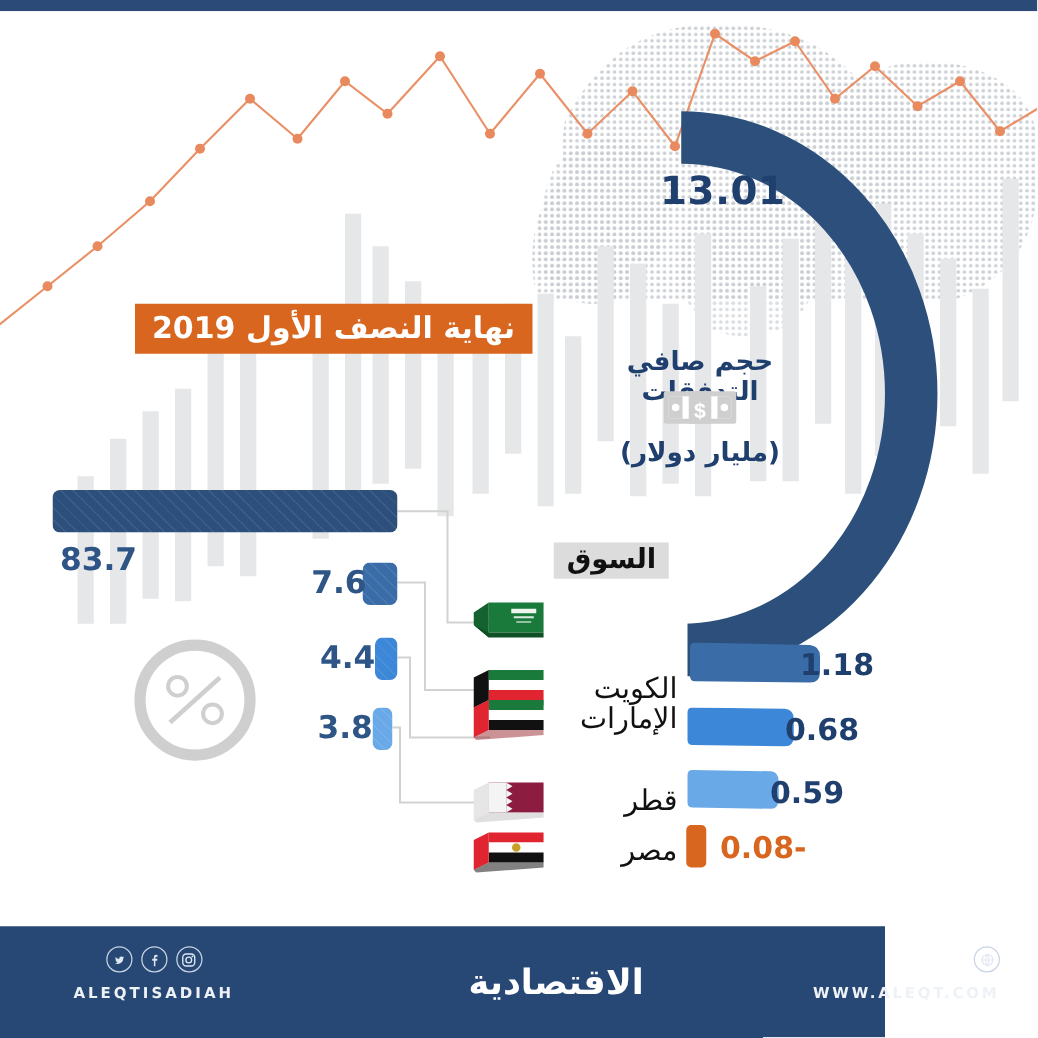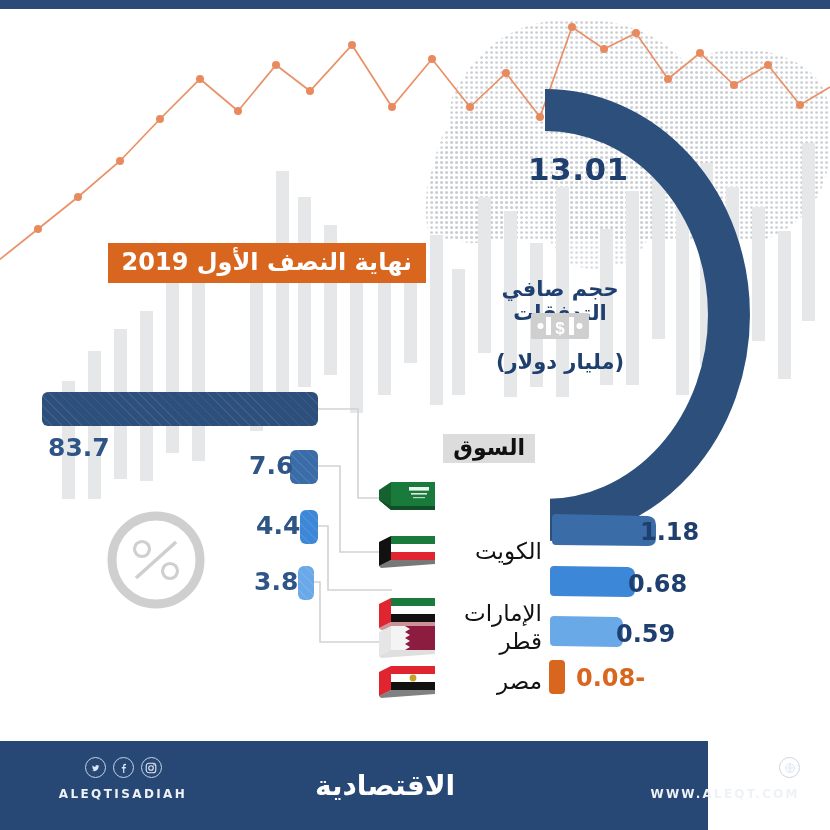--- a/index.html
+++ b/index.html
@@ -43,21 +43,20 @@
     padding: 5px 14px 7px 14px;
     direction: rtl;
     white-space: nowrap;
   }
 
   
   .total-value {
     position: absolute; left: 528px; top: 135px;
     color: #1f3f6e; font-weight: bold; font-size: 31px;
     letter-spacing: 0.5px;
-    margin-top: 16px;
   }
   .total-label {
     position: absolute; left: 465px; top: 277px; width: 190px;
     text-align: center; direction: rtl;
     color: #1f3f6e; font-weight: bold; font-size: 21px;
   }
   .money-icon {
     position: absolute; left: 530px; top: 308px; width: 60px; height: 36px;
   }
   .total-unit {
@@ -120,21 +119,21 @@
   }
   .footer-left {
     position: absolute; left: 48px; top: 16px; width: 150px; text-align: center;
   }
   .footer-left .socials { display: flex; justify-content: center; gap: 7px; }
   .footer-left .cap {
     color: #eef2f7; font-size: 12px; letter-spacing: 2.4px;
     margin-top: 9px; direction: ltr; font-weight: bold;
   }
   .footer-center {
-    position: absolute; left: 315px; top: 28px; width: 200px; text-align: left;
+    position: absolute; left: 315px; top: 28px; width: 200px; text-align: right;
   }
   .footer-logo {
     color: #ffffff; font-size: 28px; font-weight: bold; direction: rtl;
     letter-spacing: -1px;
   }
   .footer-right {
     position: absolute; left: 650px; top: 16px; width: 150px; text-align: center;
   }
   .footer-right .cap {
     color: #eef2f7; font-size: 12px; letter-spacing: 2.2px;
@@ -322,21 +321,21 @@
           <rect x="20" y="6" width="44" height="8" fill="#1a7a3c"></rect>
           <rect x="20" y="14" width="44" height="8" fill="#ffffff"></rect>
           <rect x="20" y="22" width="44" height="8" fill="#e02531"></rect>
           <polygon points="20,6 20,30 8,36 8,12" fill="#111111"></polygon>
           <polygon points="8,36 20,30 64,30 64,34 10,38" fill="#0a0a0a" opacity="0.55"></polygon>
         </svg>
       </div>
       <div class="flag-name" style="top:0;">الكويت</div>
     </div>
 
-    <div class="flag-row" style="top:590px; right:0; width:658px;">
+    <div class="flag-row" style="top:552px; right:0; width:658px;">
       <div class="flag-img" style="top:2px;">
         <svg width="64" height="42" viewBox="0 0 64 42">
           <rect x="20" y="6" width="44" height="8" fill="#1a7a3c"></rect>
           <rect x="20" y="14" width="44" height="8" fill="#ffffff"></rect>
           <rect x="20" y="22" width="44" height="8" fill="#111111"></rect>
           <polygon points="20,6 20,30 8,36 8,12" fill="#e02531"></polygon>
           <polygon points="8,36 20,30 64,30 64,34 10,38" fill="#8f1018" opacity="0.45"></polygon>
         </svg>
       </div>
       <div class="flag-name" style="top:0;">الإمارات</div>

